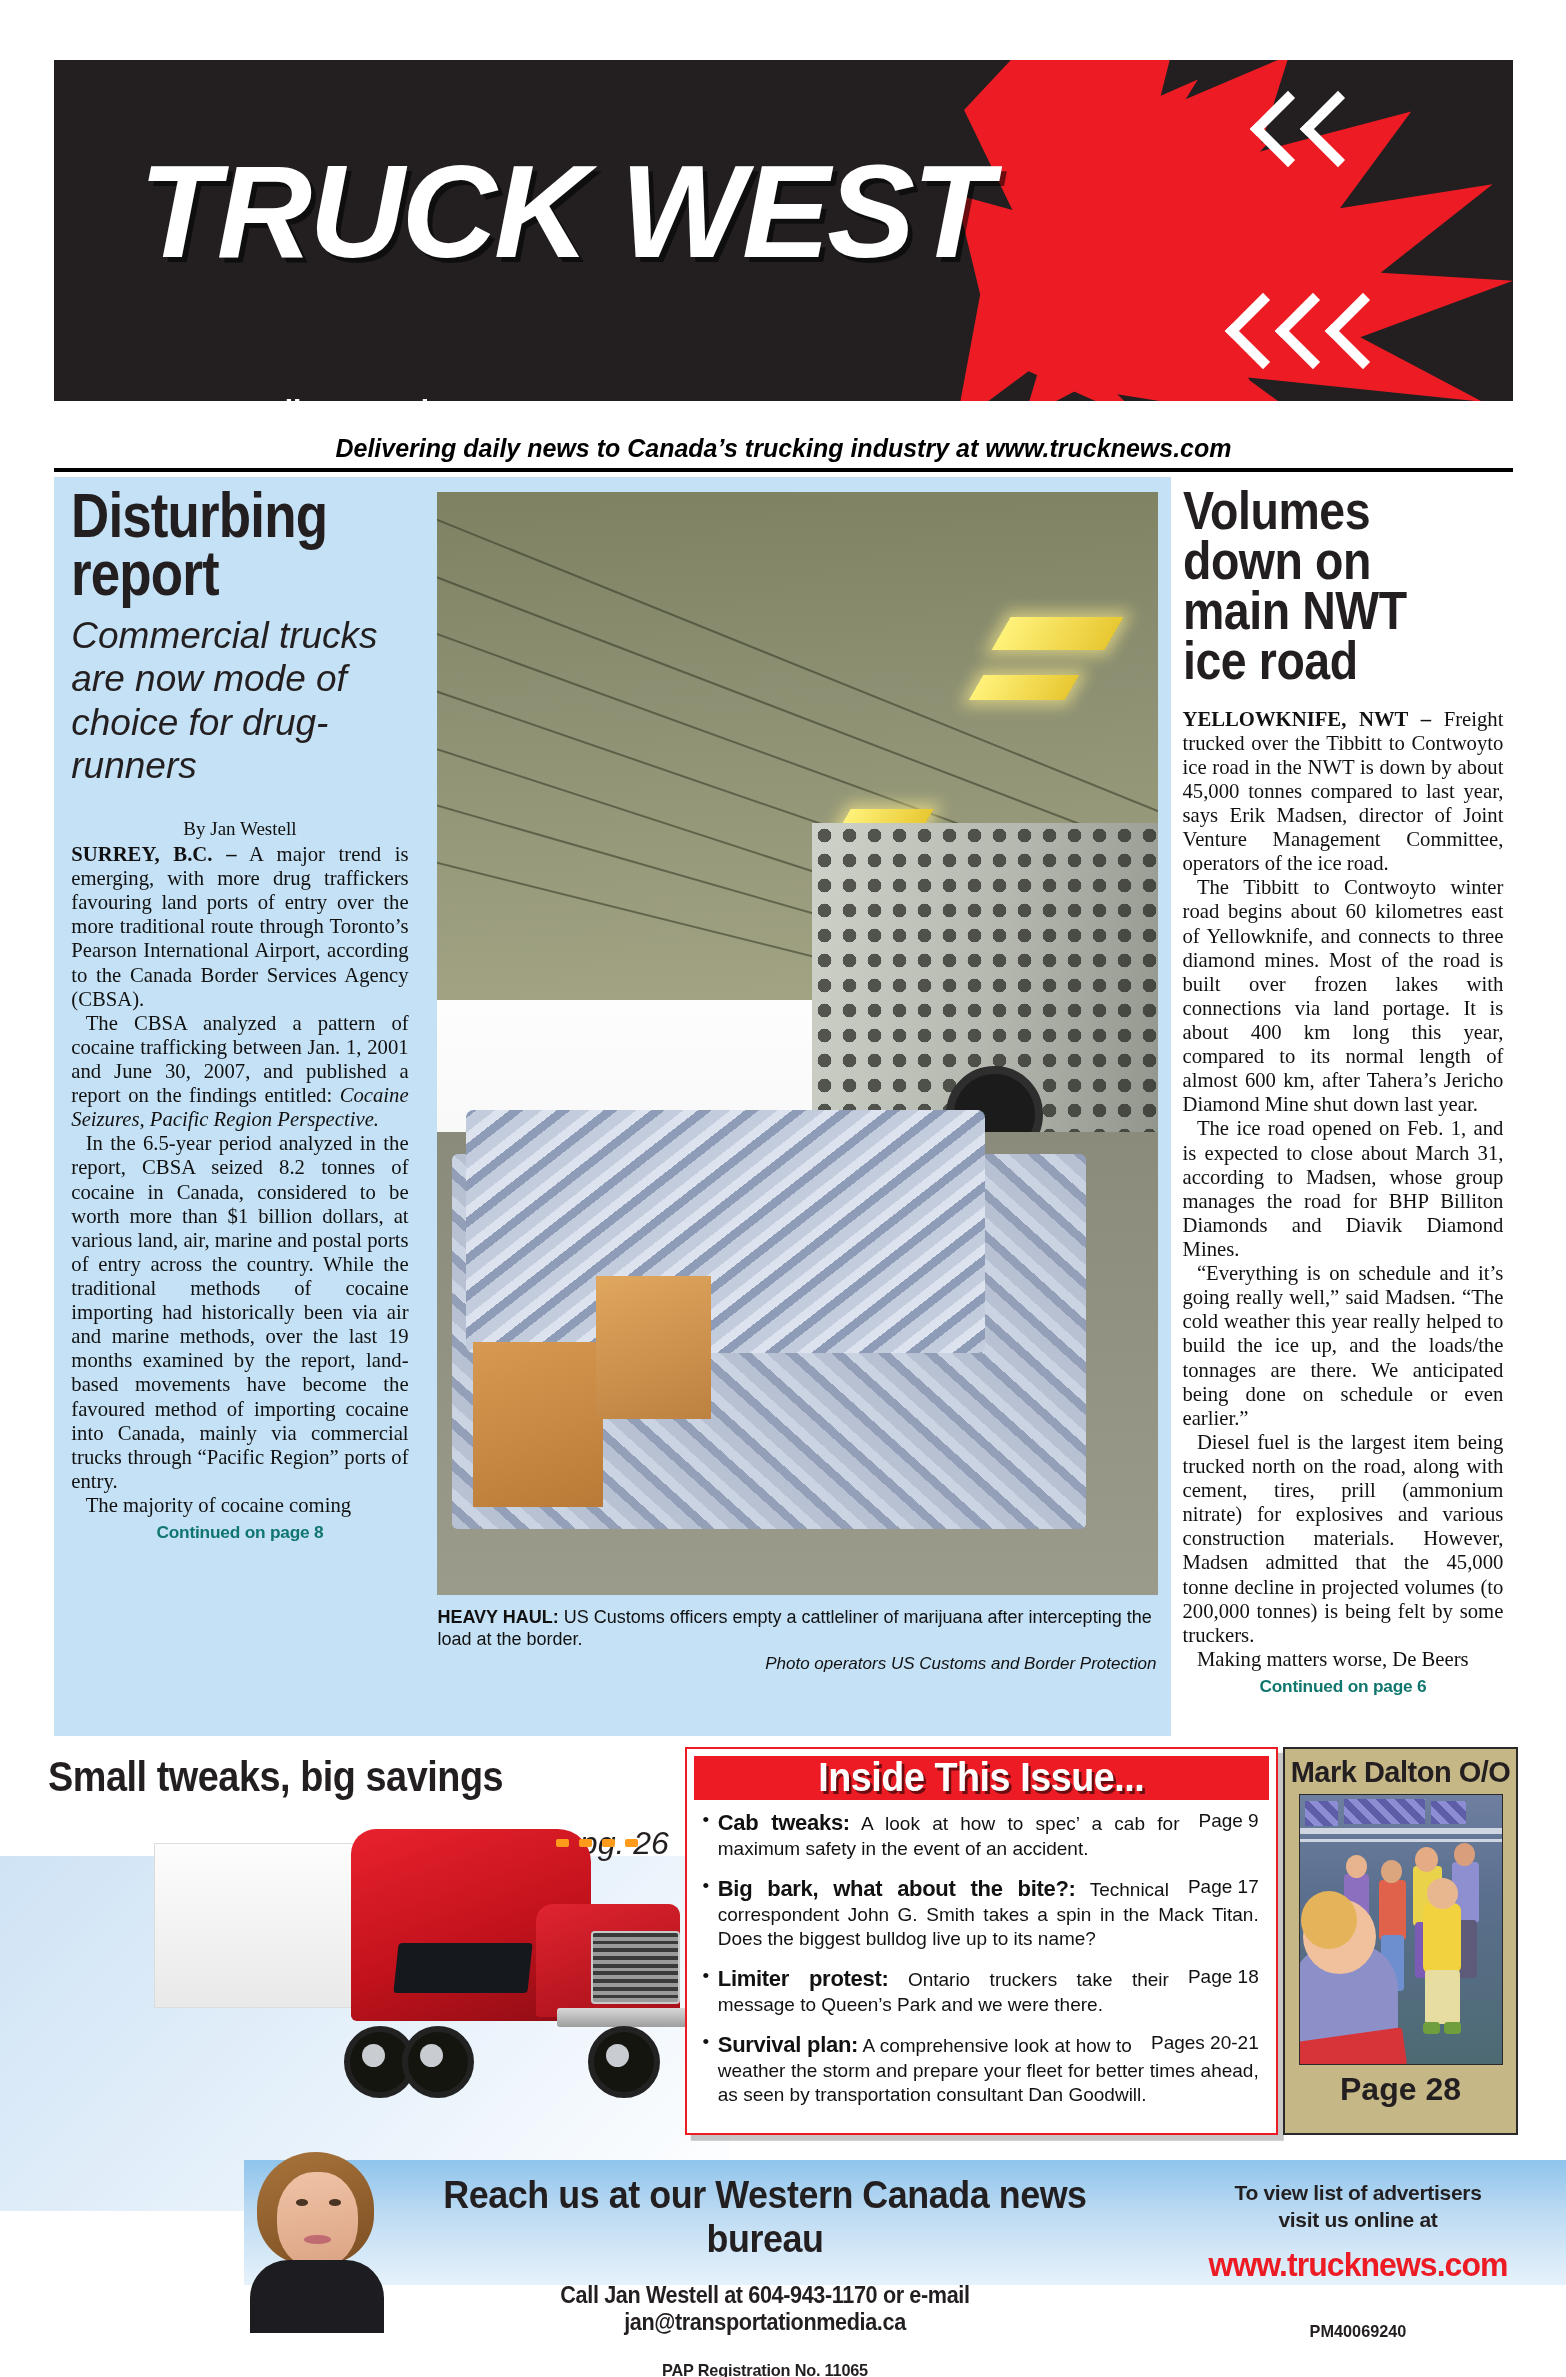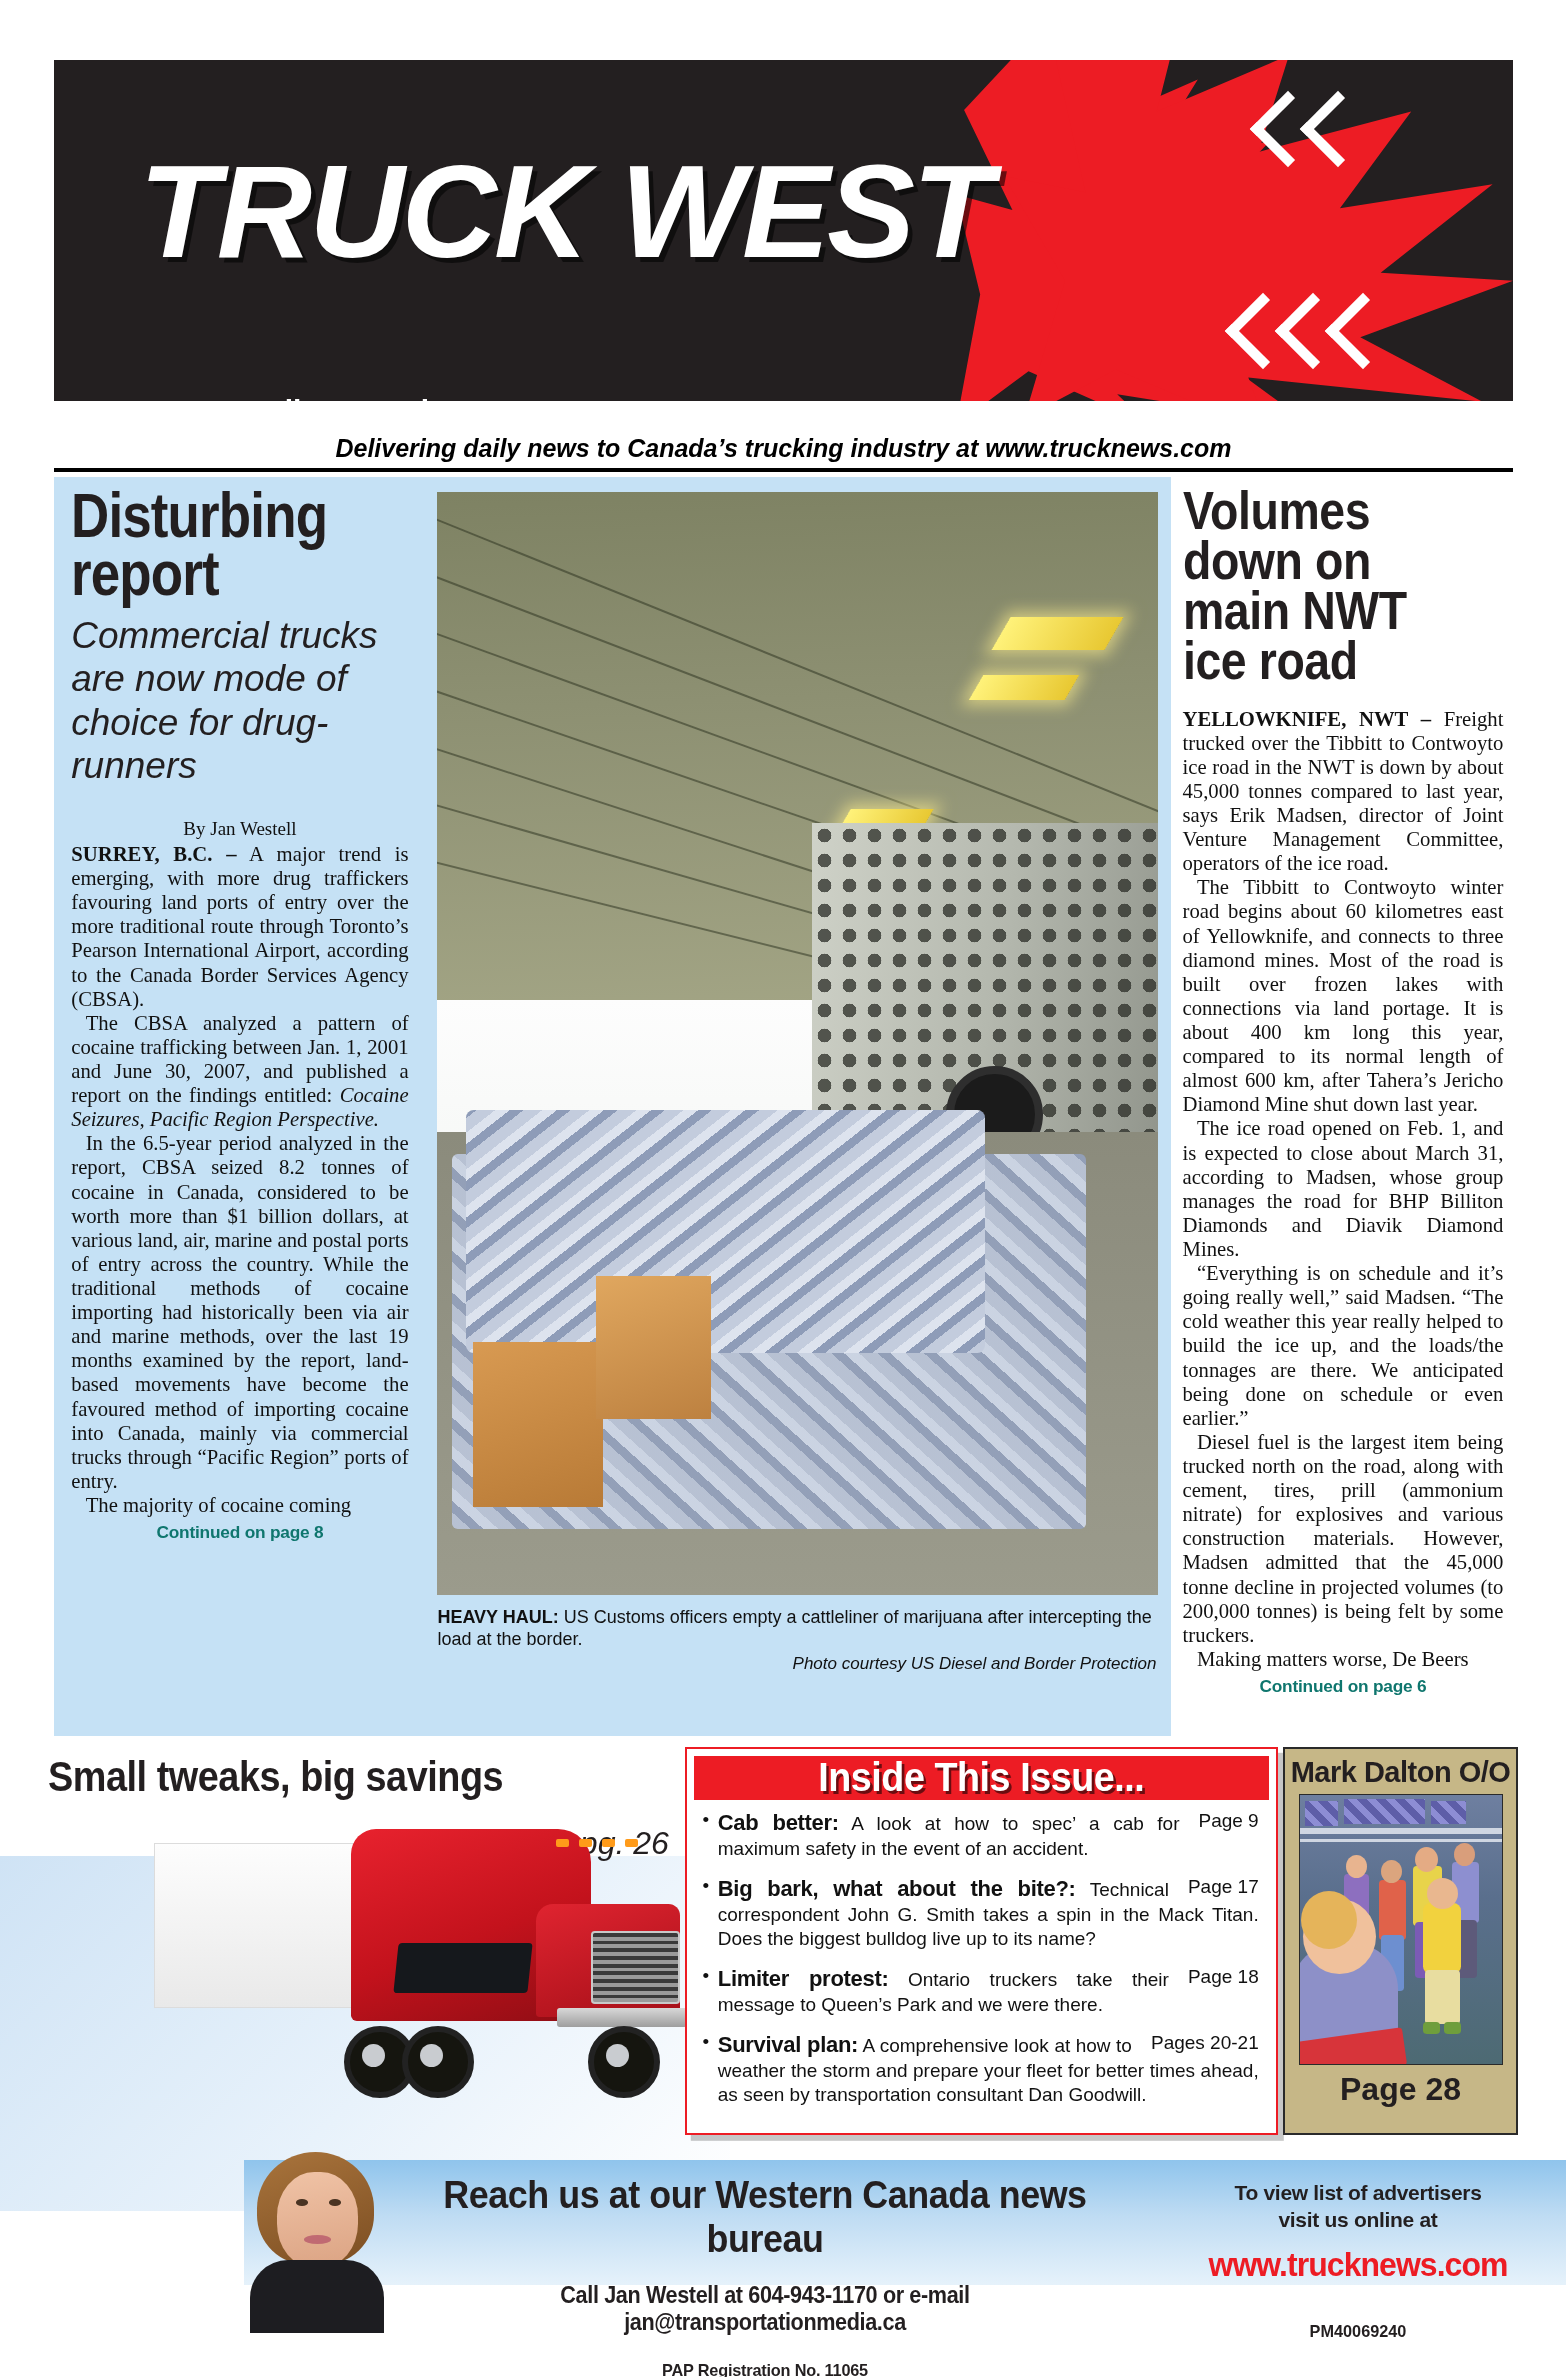--- a/index.html
+++ b/index.html
@@ -250,21 +250,21 @@
     <div class="ph-blue"></div>
     <div class="ph-wheel"></div>
     <div class="ph-ground"></div>
     <div class="ph-bales"></div>
     <div class="ph-bales2"></div>
     <div class="ph-box"></div>
     <div class="ph-box2"></div>
   </div>
   <div class="caption">
     <b>HEAVY HAUL:</b><span> US Customs officers empty a cattleliner of marijuana after intercepting the load at the border.</span>
-    <div class="credit">Photo courtesy US Diesel and Border Protection</div>
+    <div class="credit">Photo operators US Customs and Border Protection</div>
   </div>
 </div>
 
 <div class="right-col">
   <div class="rc-inner">
     <div class="rc-head">Volumes down on main NWT ice road</div>
     <div class="rc-body">
       <p class="first"><b>YELLOWKNIFE, NWT –</b> Freight trucked over the Tibbitt to Contwoyto ice road in the NWT is down by about 45,000 tonnes compared to last year, says Erik Madsen, director of Joint Venture Management Committee, operators of the ice road.</p>
       <p>The Tibbitt to Contwoyto winter road begins about 60 kilometres east of Yellowknife, and connects to three diamond mines. Most of the road is built over frozen lakes with connections via land portage. It is about 400 km long this year, compared to its normal length of almost 600 km, after Tahera’s Jericho Diamond Mine shut down last year.</p>
       <p>The ice road opened on Feb. 1, and is expected to close about March 31, according to Madsen, whose group manages the road for BHP Billiton Diamonds and Diavik Diamond Mines.</p>
@@ -307,21 +307,21 @@
 <div class="inside">
   <div class="inside-hd">
     <span>Inside This Issue...</span>
   </div>
   <div class="inside-list">
 
     <div class="ii-item">
       <div class="ii-bul">•</div>
       <div class="ii-txt">
         <span class="ii-pg">Page 9</span>
-        <span class="ii-lead">Cab better:</span><span> A look at how to spec’ a cab for maximum safety in the event of an accident.</span>
+        <span class="ii-lead">Cab tweaks:</span><span> A look at how to spec’ a cab for maximum safety in the event of an accident.</span>
       </div>
     </div>
 
     <div class="ii-item">
       <div class="ii-bul">•</div>
       <div class="ii-txt">
         <span class="ii-pg">Page 17</span>
         <span class="ii-lead">Big bark, what about the bite?:</span><span> Technical correspondent John G. Smith takes a spin in the Mack Titan. Does the biggest bulldog live up to its name?</span>
       </div>
     </div>

